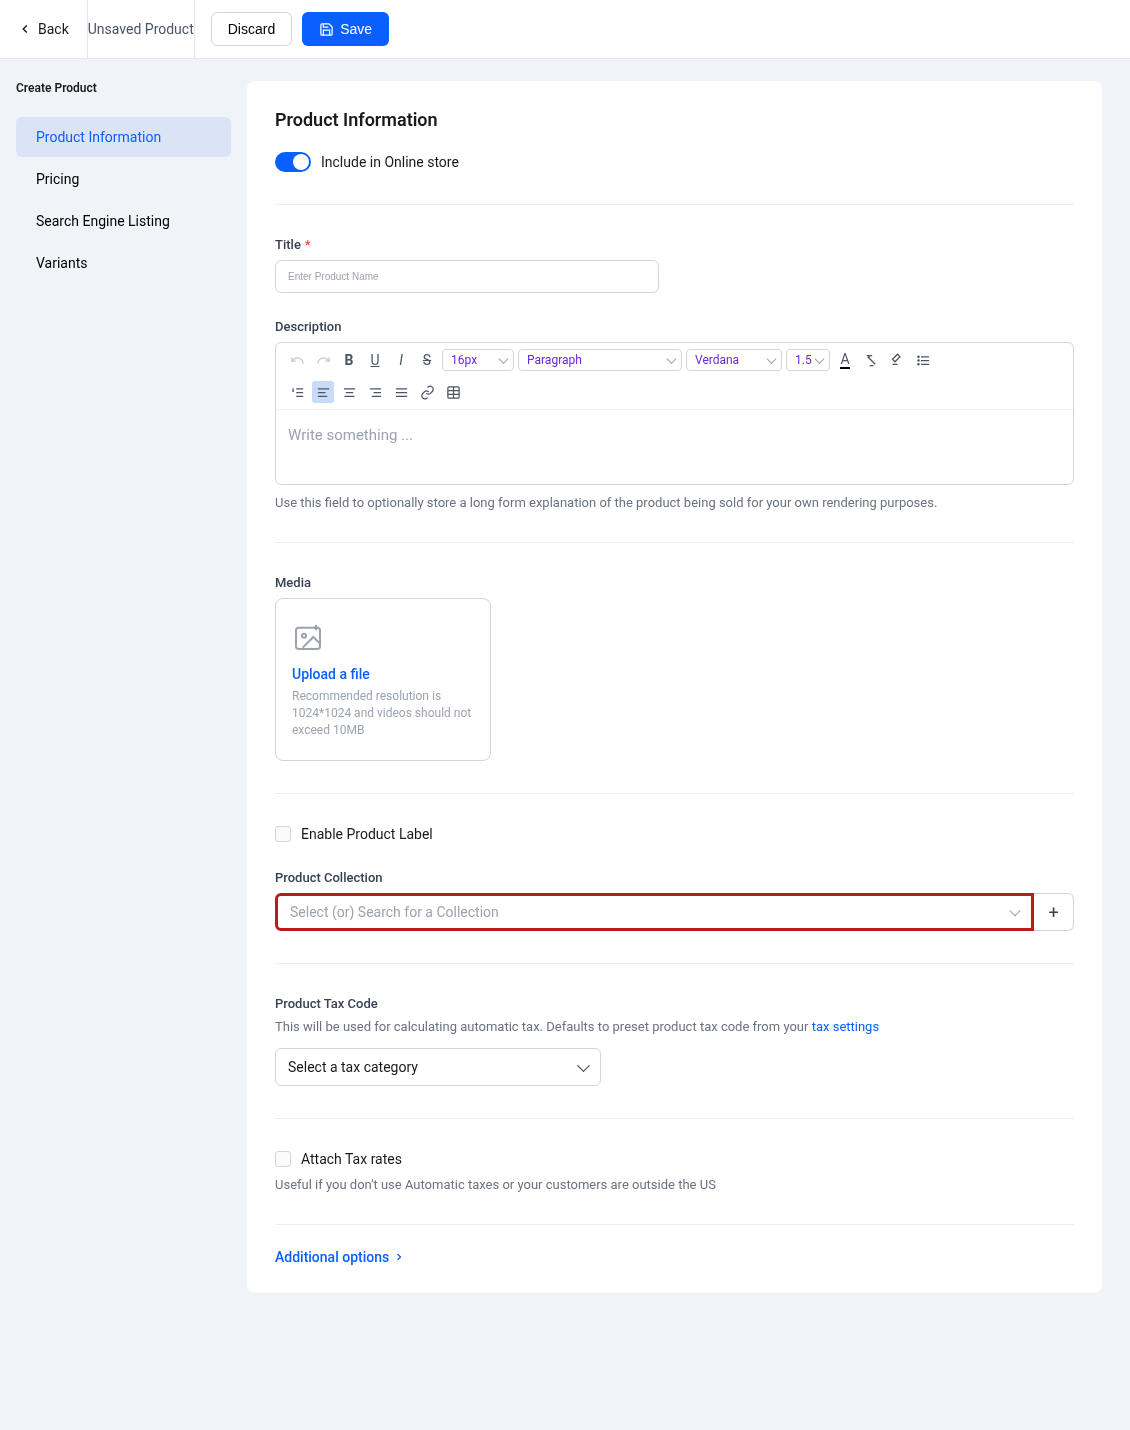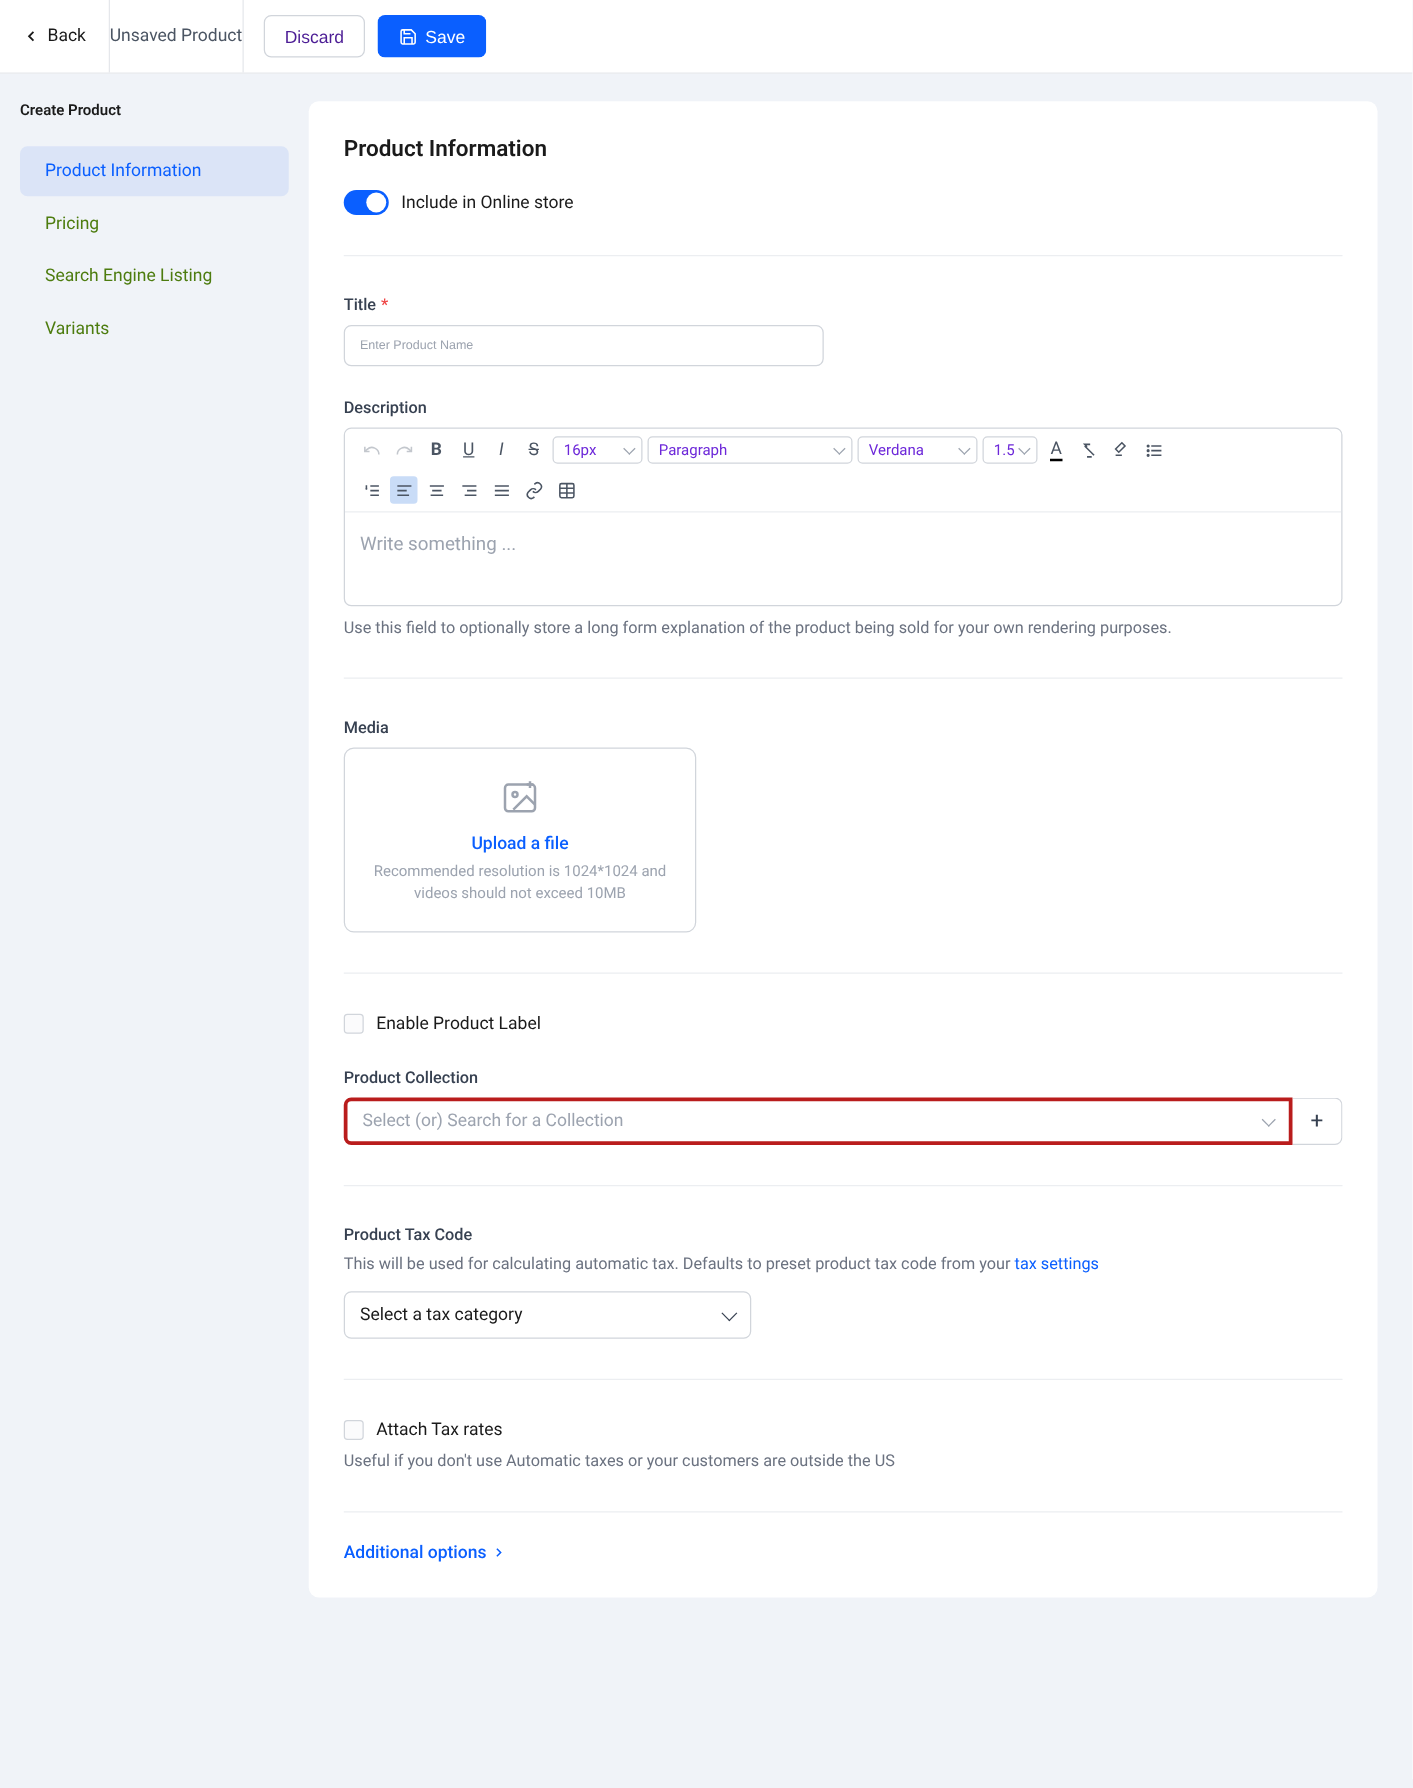--- a/index.html
+++ b/index.html
@@ -52,21 +52,21 @@
     font-size: 14px;
     cursor: pointer;
     border: 1px solid transparent;
     display: flex;
     align-items: center;
     gap: 6px;
   }
   .btn-secondary {
     background: #fff;
     border-color: #d1d5db;
-    color: #4c1d95;
+    color: #000000;
   }
   .btn-primary {
     background: #0a5fff;
     color: #fff;
   }
   .btn-primary svg { width: 15px; height: 15px; }
 
   .layout { display: flex; }
   .sidebar {
     width: 247px;
@@ -76,21 +76,21 @@
   .sidebar-title {
     font-size: 12px;
     font-weight: 600;
     color: #1a1a1a;
     margin-bottom: 22px;
   }
   .sidebar-item {
     padding: 12px 20px;
     border-radius: 6px;
     font-size: 14px;
-    color: #4d7c0f;
+    color: #000000;
     cursor: pointer;
     margin-bottom: 2px;
   }
   .sidebar-item.active {
     background: #dbe4f7;
     color: #0a5fff;
   }
   .main {
     flex: 1;
     padding: 22px 28px 22px 0;
@@ -132,21 +132,21 @@
   .rt-sel {
     border: 1px solid #d1d5db; border-radius: 4px; padding: 3px 22px 3px 8px; font-size: 12px; color: #6d28d9; position: relative; cursor: pointer; background:#fff;
   }
   .rt-sel::after {
     content: ""; position: absolute; right: 6px; top: 50%; width: 6px; height: 6px; border-right:1px solid #9ca3af; border-bottom:1px solid #9ca3af; transform: translateY(-65%) rotate(45deg);
   }
   .rt-body { padding: 16px 12px 40px; color: #9ca3af; font-size: 15px; }
   .hint { color: #6b7280; font-size: 13px; margin-top: 10px; }
 
   .upload-box {
-    width: 282px; border: 1px solid #d1d5db; border-radius: 8px; padding: 22px 16px; text-align: center; cursor: pointer;
+    width: 216px; border: 1px solid #d1d5db; border-radius: 8px; padding: 22px 16px; cursor: pointer;
   }
   .upload-box svg { width: 32px; height: 32px; color: #9ca3af; margin-bottom: 10px;}
   .upload-link { color: #0a5fff; font-size: 14px; font-weight: 500; }
   .upload-hint { color: #9ca3af; font-size: 12px; margin-top: 6px; line-height: 1.4; }
 
   .checkbox-row { display:flex; align-items:center; gap:10px; }
   .checkbox {
     width: 16px; height: 16px; border: 1px solid #d1d5db; border-radius: 3px; cursor: pointer; background:#fbfbfc;
   }
 

